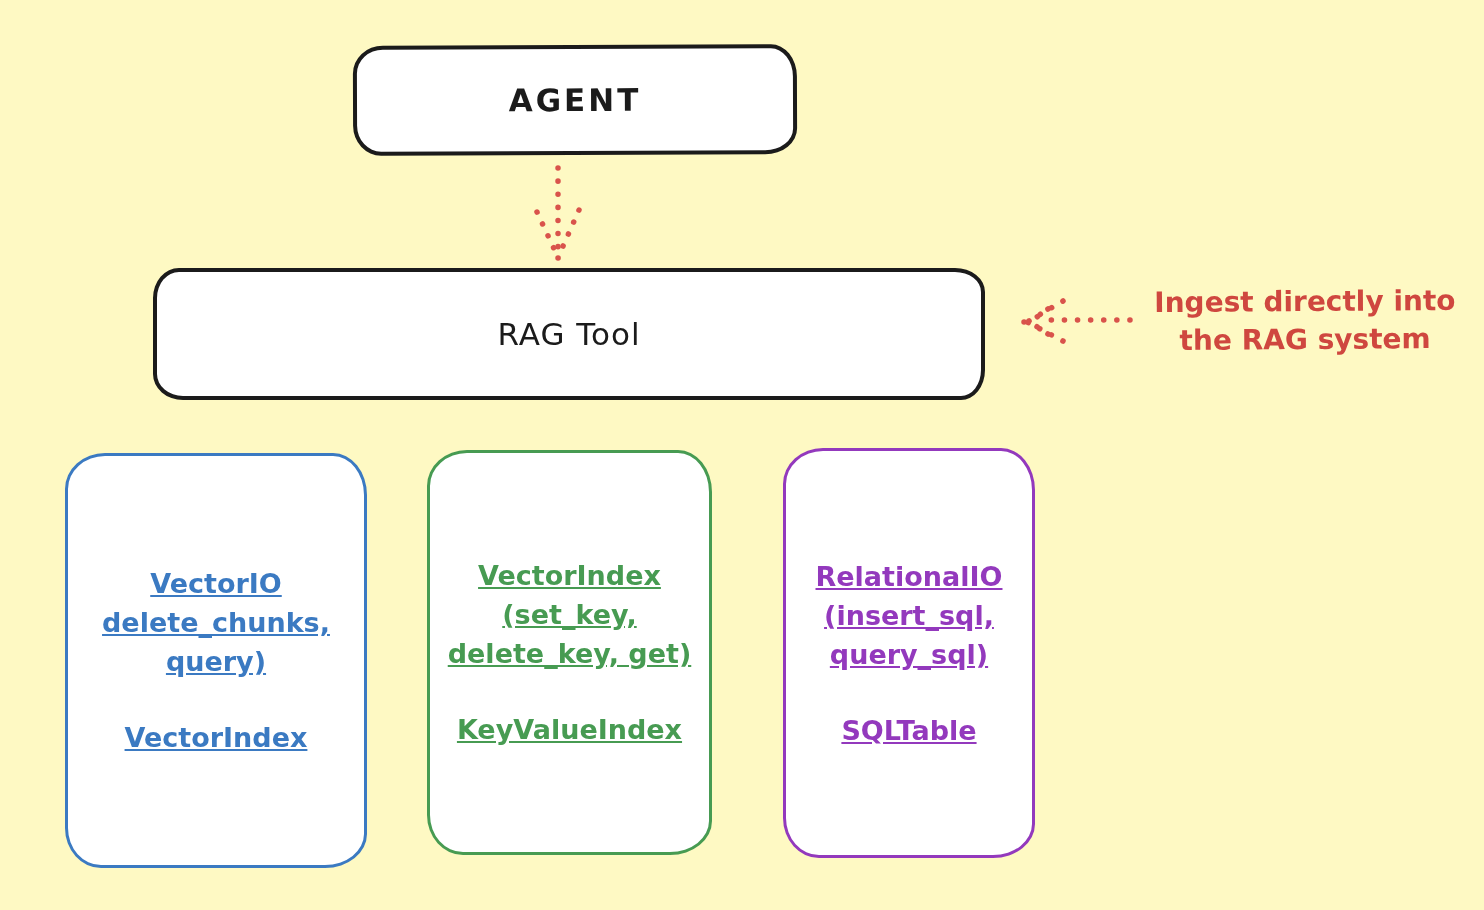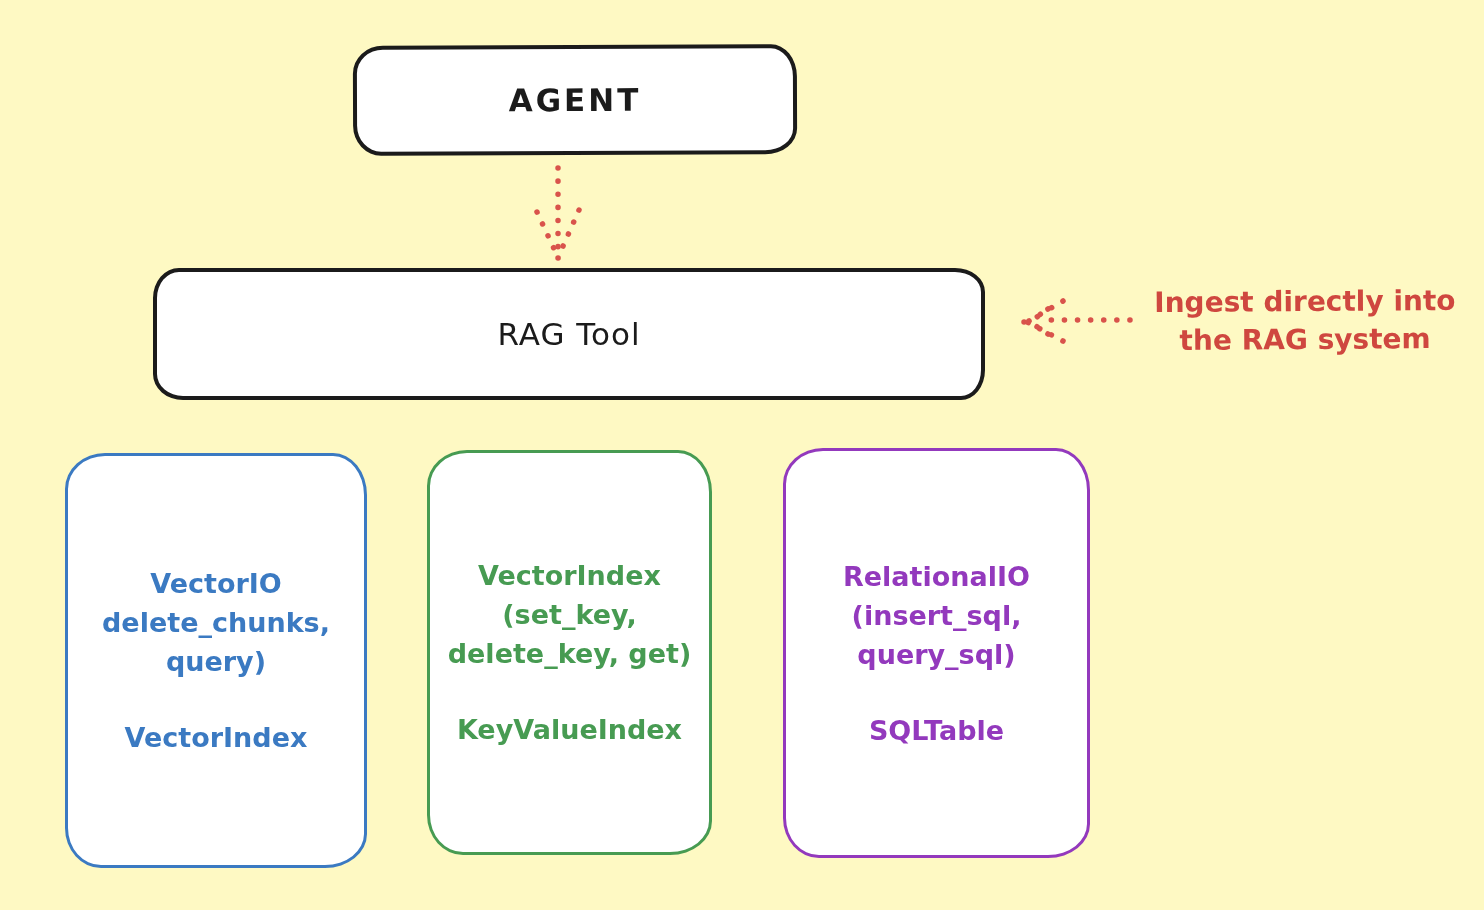--- a/index.html
+++ b/index.html
@@ -42,24 +42,25 @@
   
   .store-box {
     border-width: 3.5px;
     border-style: solid;
     border-radius: 40px 34px 42px 36px / 36px 42px 34px 40px;
     flex-direction: column;
     text-align: center;
     font-size: 27px;
     font-weight: bold;
     line-height: 39px;
+    text-decoration: underline;
   }
   .vector-box     { left: 65px;  top: 453px; width: 302px; height: 415px; border-color: #3b7ac2; color: #3b7ac2; }
   .keyvalue-box   { left: 427px; top: 450px; width: 285px; height: 405px; border-color: #479b52; color: #479b52; }
-  .relational-box { left: 783px; top: 448px; width: 307px; height: 410px; border-color: #9339bd; color: #9339bd; }
+  .relational-box { left: 783px; top: 448px; width: 252px; height: 410px; border-color: #9339bd; color: #9339bd; }
 
   .store-lines span { display: block; }
   .index-label { display: block; margin-top: 37px; }
 
   
   .annotation {
     position: absolute;
     left: 1125px; top: 283px; width: 360px;
     text-align: center;
     color: #cf473f;

